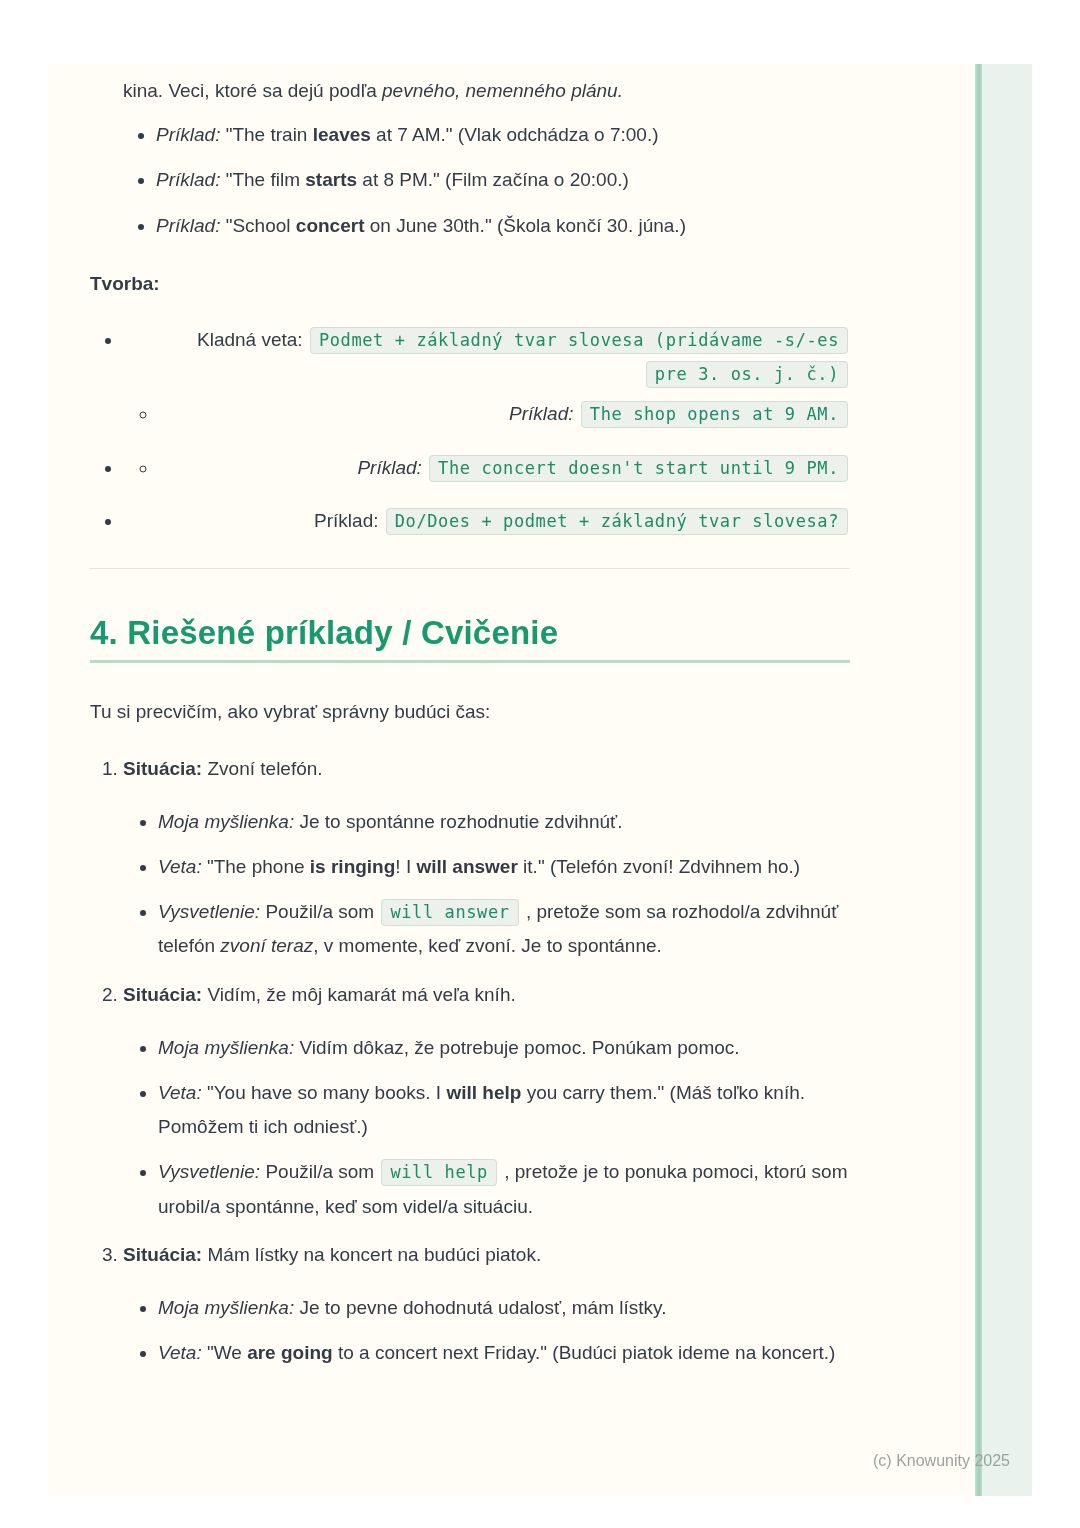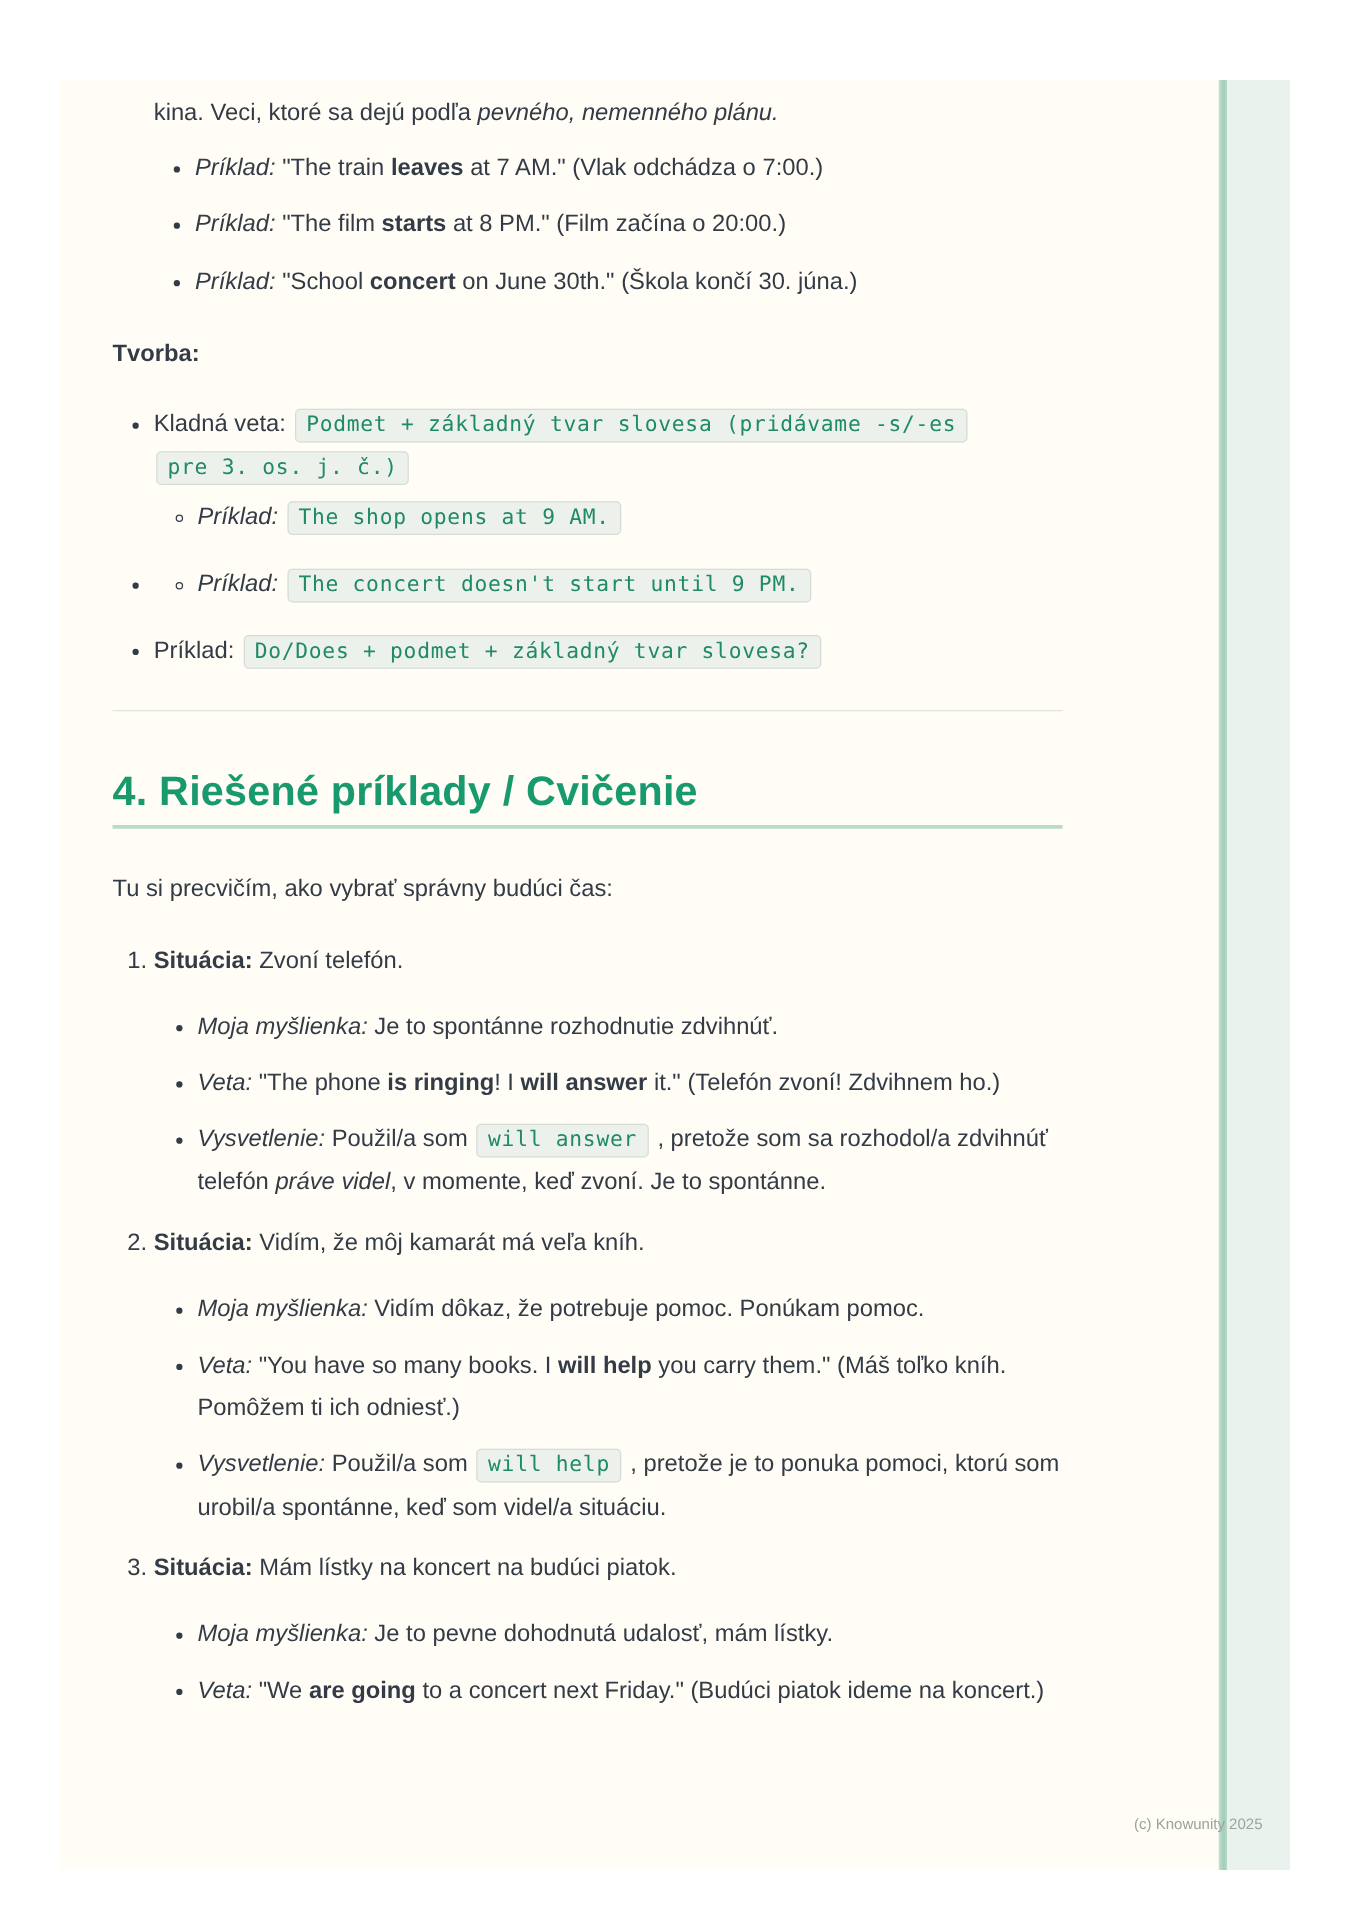--- a/index.html
+++ b/index.html
@@ -26,21 +26,21 @@
   .inner { width:760px; }
 
   .lead { margin:0 0 10px 33px; }
 
   ul.examples { list-style:disc; margin:0; padding-left:66px; }
   ul.examples li { margin-bottom:11px; }
 
   .bold-label { font-weight:bold; margin-top:24px; }
 
   ul.tvorba { list-style:disc; margin-top:22px; padding-left:33px; }
-  ul.tvorba > li { margin-bottom:19px; }
+  ul.tvorba > li { margin-bottom:19px;text-align:right; }
   ul.tvorba ul.priklad { list-style:circle; margin-top:6px; padding-left:35px; }
 
   hr.divider { border:none; border-top:1px solid #e4e4df; margin:30px 0 0 0; width:760px; }
 
   h2.section-heading {
     margin-top:44px;
     font-size:33px;
     font-weight:700;
     color:#189a6e;
     line-height:1.2;
@@ -68,21 +68,21 @@
     border:1px solid #d6ddd6;
     border-radius:4px;
     padding:2px 8px 3px 8px;
     white-space:nowrap;
     margin:0 2px;
   }
 
   .watermark {
     position:absolute;
     right:22px; top:1388px;
-    font-size:12px;
+    font-size:16px;
     color:#9ba39e;
     z-index:2;
   }
 </style>
 </head>
 <body>
 
 <div class="page">
   <div class="green-strip"></div>
 
@@ -121,21 +121,21 @@
       <h2 class="section-heading">4. Riešené príklady / Cvičenie</h2>
 
       <p class="intro">Tu si precvičím, ako vybrať správny budúci čas:</p>
 
       <ol class="situations">
         <li>
           <span><span class="seg-b">Situácia:</span><span> Zvoní telefón.</span></span>
           <ul>
             <li><span class="seg-i">Moja myšlienka:</span><span> Je to spontánne rozhodnutie zdvihnúť.</span></li>
             <li><span class="seg-i">Veta:</span><span> "The phone </span><span class="seg-b">is ringing</span><span>! I </span><span class="seg-b">will answer</span><span> it." (Telefón zvoní! Zdvihnem ho.)</span></li>
-            <li><span class="seg-i">Vysvetlenie:</span><span> Použil/a som </span><span class="seg-code">will answer</span><span> , pretože som sa rozhodol/a zdvihnúť telefón </span><span class="seg-i">práve videl</span><span>, v momente, keď zvoní. Je to spontánne.</span></li>
+            <li><span class="seg-i">Vysvetlenie:</span><span> Použil/a som </span><span class="seg-code">will answer</span><span> , pretože som sa rozhodol/a zdvihnúť telefón </span><span class="seg-i">zvoní teraz</span><span>, v momente, keď zvoní. Je to spontánne.</span></li>
           </ul>
         </li>
         <li>
           <span><span class="seg-b">Situácia:</span><span> Vidím, že môj kamarát má veľa kníh.</span></span>
           <ul>
             <li><span class="seg-i">Moja myšlienka:</span><span> Vidím dôkaz, že potrebuje pomoc. Ponúkam pomoc.</span></li>
             <li><span class="seg-i">Veta:</span><span> "You have so many books. I </span><span class="seg-b">will help</span><span> you carry them." (Máš toľko kníh. Pomôžem ti ich odniesť.)</span></li>
             <li><span class="seg-i">Vysvetlenie:</span><span> Použil/a som </span><span class="seg-code">will help</span><span> , pretože je to ponuka pomoci, ktorú som urobil/a spontánne, keď som videl/a situáciu.</span></li>
           </ul>
         </li>

